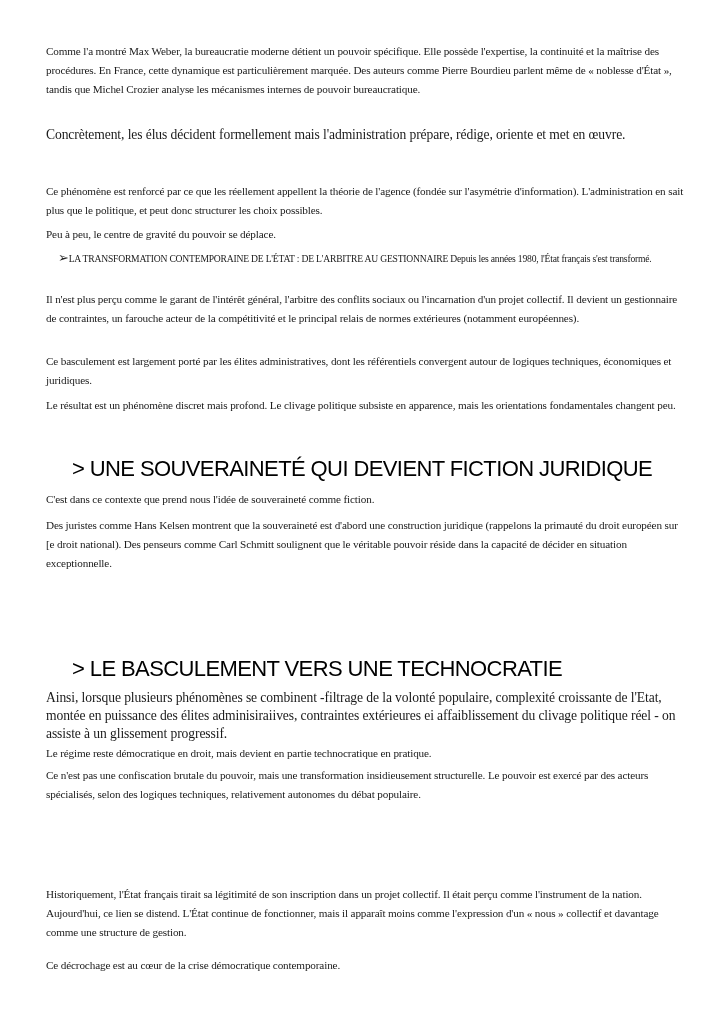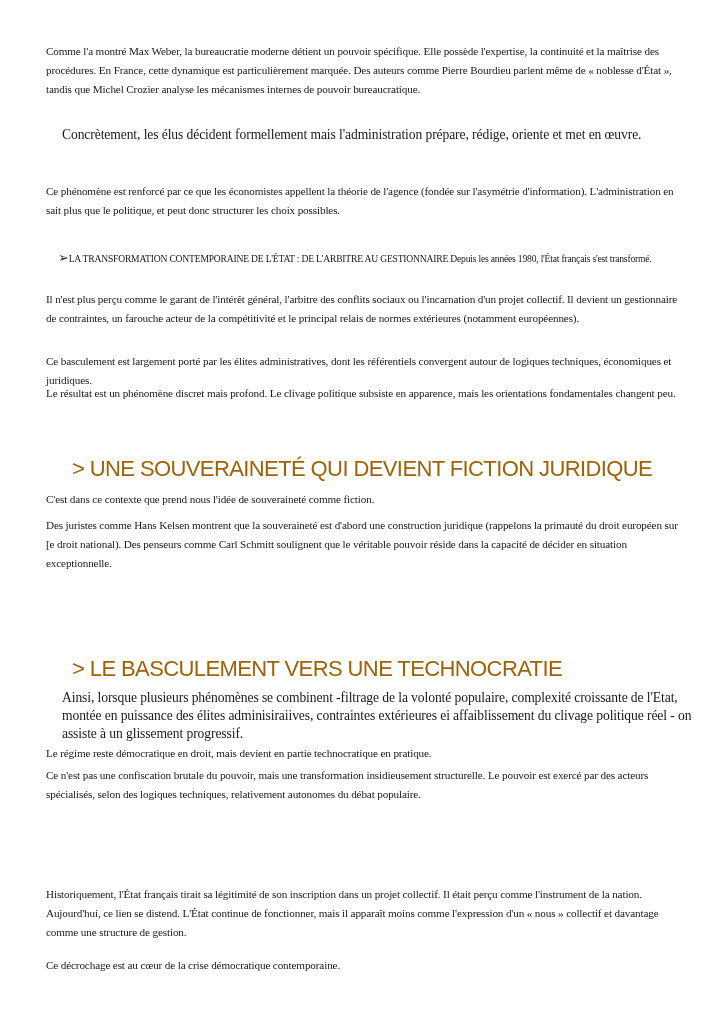--- a/index.html
+++ b/index.html
@@ -1,39 +1,40 @@
 <!DOCTYPE html>
 <html><head>
 <meta charset="utf-8">
 <style>
   html, body { margin: 0; padding: 0; background: #ffffff; }
   body { width: 724px; height: 1024px; position: relative; overflow: hidden;
          font-family: "Liberation Sans", sans-serif; color: #1a1a1a; }
   .page { position: absolute; left: 0; top: 0; width: 724px; height: 1024px; }
   .p { position: absolute; left: 46px; width: 640px; font-size: 11.2px; line-height: 19px;
        letter-spacing: -0.15px; margin: 0; font-family: Liberation Serif, serif; }
-  .p.big { font-size: 13.6px; line-height: 19px; letter-spacing: -0.1px; margin-left: 16px; }
+  .p.big { font-size: 13.6px; line-height: 19px; letter-spacing: -0.1px; }
   .p.small { font-size: 9.6px; line-height: 17px; letter-spacing: -0.2px; }
   .h { position: absolute; left: 72px; width: 620px; margin: 0; font-weight: normal;
-       color: #a16207; font-size: 22px; line-height: 34px; letter-spacing: -0.6px; }
+       color: #000000; font-size: 22px; line-height: 34px; letter-spacing: -0.6px; }
   .arrow { font-size: 13px; color: #222; margin-left: 12px; }
 </style>
 </head>
 <body>
 
 <div class="page">
   <p class="p" style="top:42px">Comme l'a montré Max Weber, la bureaucratie moderne détient un pouvoir spécifique. Elle possède l'expertise, la continuité et la maîtrise des procédures. En France, cette dynamique est particulièrement marquée. Des auteurs comme Pierre Bourdieu parlent même de « noblesse d'État », tandis que Michel Crozier analyse les mécanismes internes de pouvoir bureaucratique.</p>
   <p class="p big" style="top:125px">Concrètement, les élus décident formellement mais l'administration prépare, rédige, oriente et met en œuvre.</p>
-  <p class="p" style="top:182px">Ce phénomène est renforcé par ce que les économistes appellent la théorie de l'agence (fondée sur l'asymétrie d'information). L'administration en sait plus que le politique, et peut donc structurer les choix possibles.</p>
+  <p class="p" style="top:182px">Ce phénomène est renforcé par ce que les réellement appellent la théorie de l'agence (fondée sur l'asymétrie d'information). L'administration en sait plus que le politique, et peut donc structurer les choix possibles.</p>
+  <p class="p" style="top:225px">Peu à peu, le centre de gravité du pouvoir se déplace.</p>
   <div class="p small" style="top:249px">
     <span class="arrow">➢</span><span>LA TRANSFORMATION CONTEMPORAINE DE L'ÉTAT : DE L'ARBITRE AU GESTIONNAIRE Depuis les années 1980, l'État français s'est transformé.</span>
   </div>
   <p class="p" style="top:290px">Il n'est plus perçu comme le garant de l'intérêt général, l'arbitre des conflits sociaux ou l'incarnation d'un projet collectif. Il devient un gestionnaire de contraintes, un farouche acteur de la compétitivité et le principal relais de normes extérieures (notamment européennes).</p>
   <p class="p" style="top:352px">Ce basculement est largement porté par les élites administratives, dont les référentiels convergent autour de logiques techniques, économiques et juridiques.</p>
-  <p class="p" style="top:384px">Le résultat est un phénomène discret mais profond. Le clivage politique subsiste en apparence, mais les orientations fondamentales changent peu.</p>
+  <p class="p" style="top:396px">Le résultat est un phénomène discret mais profond. Le clivage politique subsiste en apparence, mais les orientations fondamentales changent peu.</p>
 
   <h2 class="h" style="top:452px">&gt; UNE SOUVERAINETÉ QUI DEVIENT FICTION JURIDIQUE</h2>
   <p class="p" style="top:490px">C'est dans ce contexte que prend nous l'idée de souveraineté comme fiction.</p>
   <p class="p" style="top:516px">Des juristes comme Hans Kelsen montrent que la souveraineté est d'abord une construction juridique (rappelons la primauté du droit européen sur [e droit national). Des penseurs comme Carl Schmitt soulignent que le véritable pouvoir réside dans la capacité de décider en situation exceptionnelle.</p>
 
   <h2 class="h" style="top:652px">&gt; LE BASCULEMENT VERS UNE TECHNOCRATIE</h2>
   <p class="p big" style="top:689px; line-height:18px">Ainsi, lorsque plusieurs phénomènes se combinent -filtrage de la volonté populaire, complexité croissante de l'Etat, montée en puissance des élites adminisiraiives, contraintes extérieures ei affaiblissement du clivage politique réel - on assiste à un glissement progressif.</p>
   <p class="p" style="top:744px">Le régime reste démocratique en droit, mais devient en partie technocratique en pratique.</p>
   <p class="p" style="top:766px">Ce n'est pas une confiscation brutale du pouvoir, mais une transformation insidieusement structurelle. Le pouvoir est exercé par des acteurs spécialisés, selon des logiques techniques, relativement autonomes du débat populaire.</p>
 

